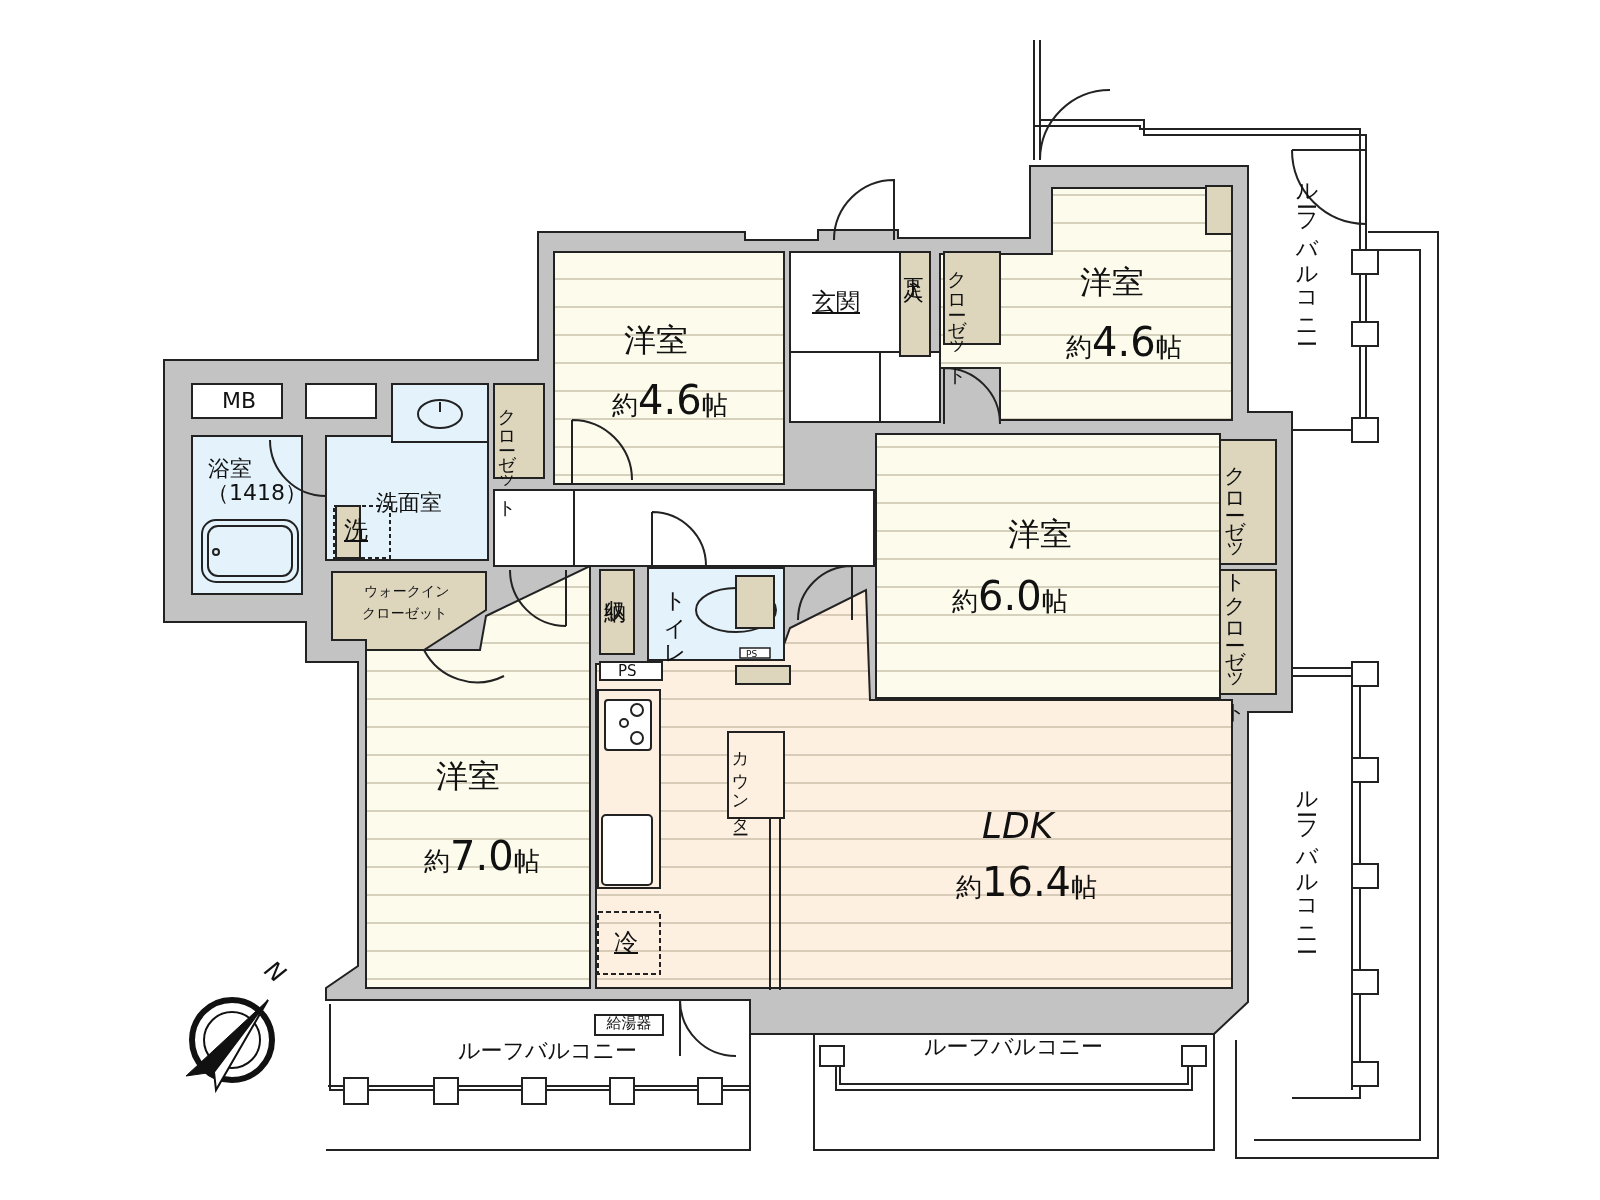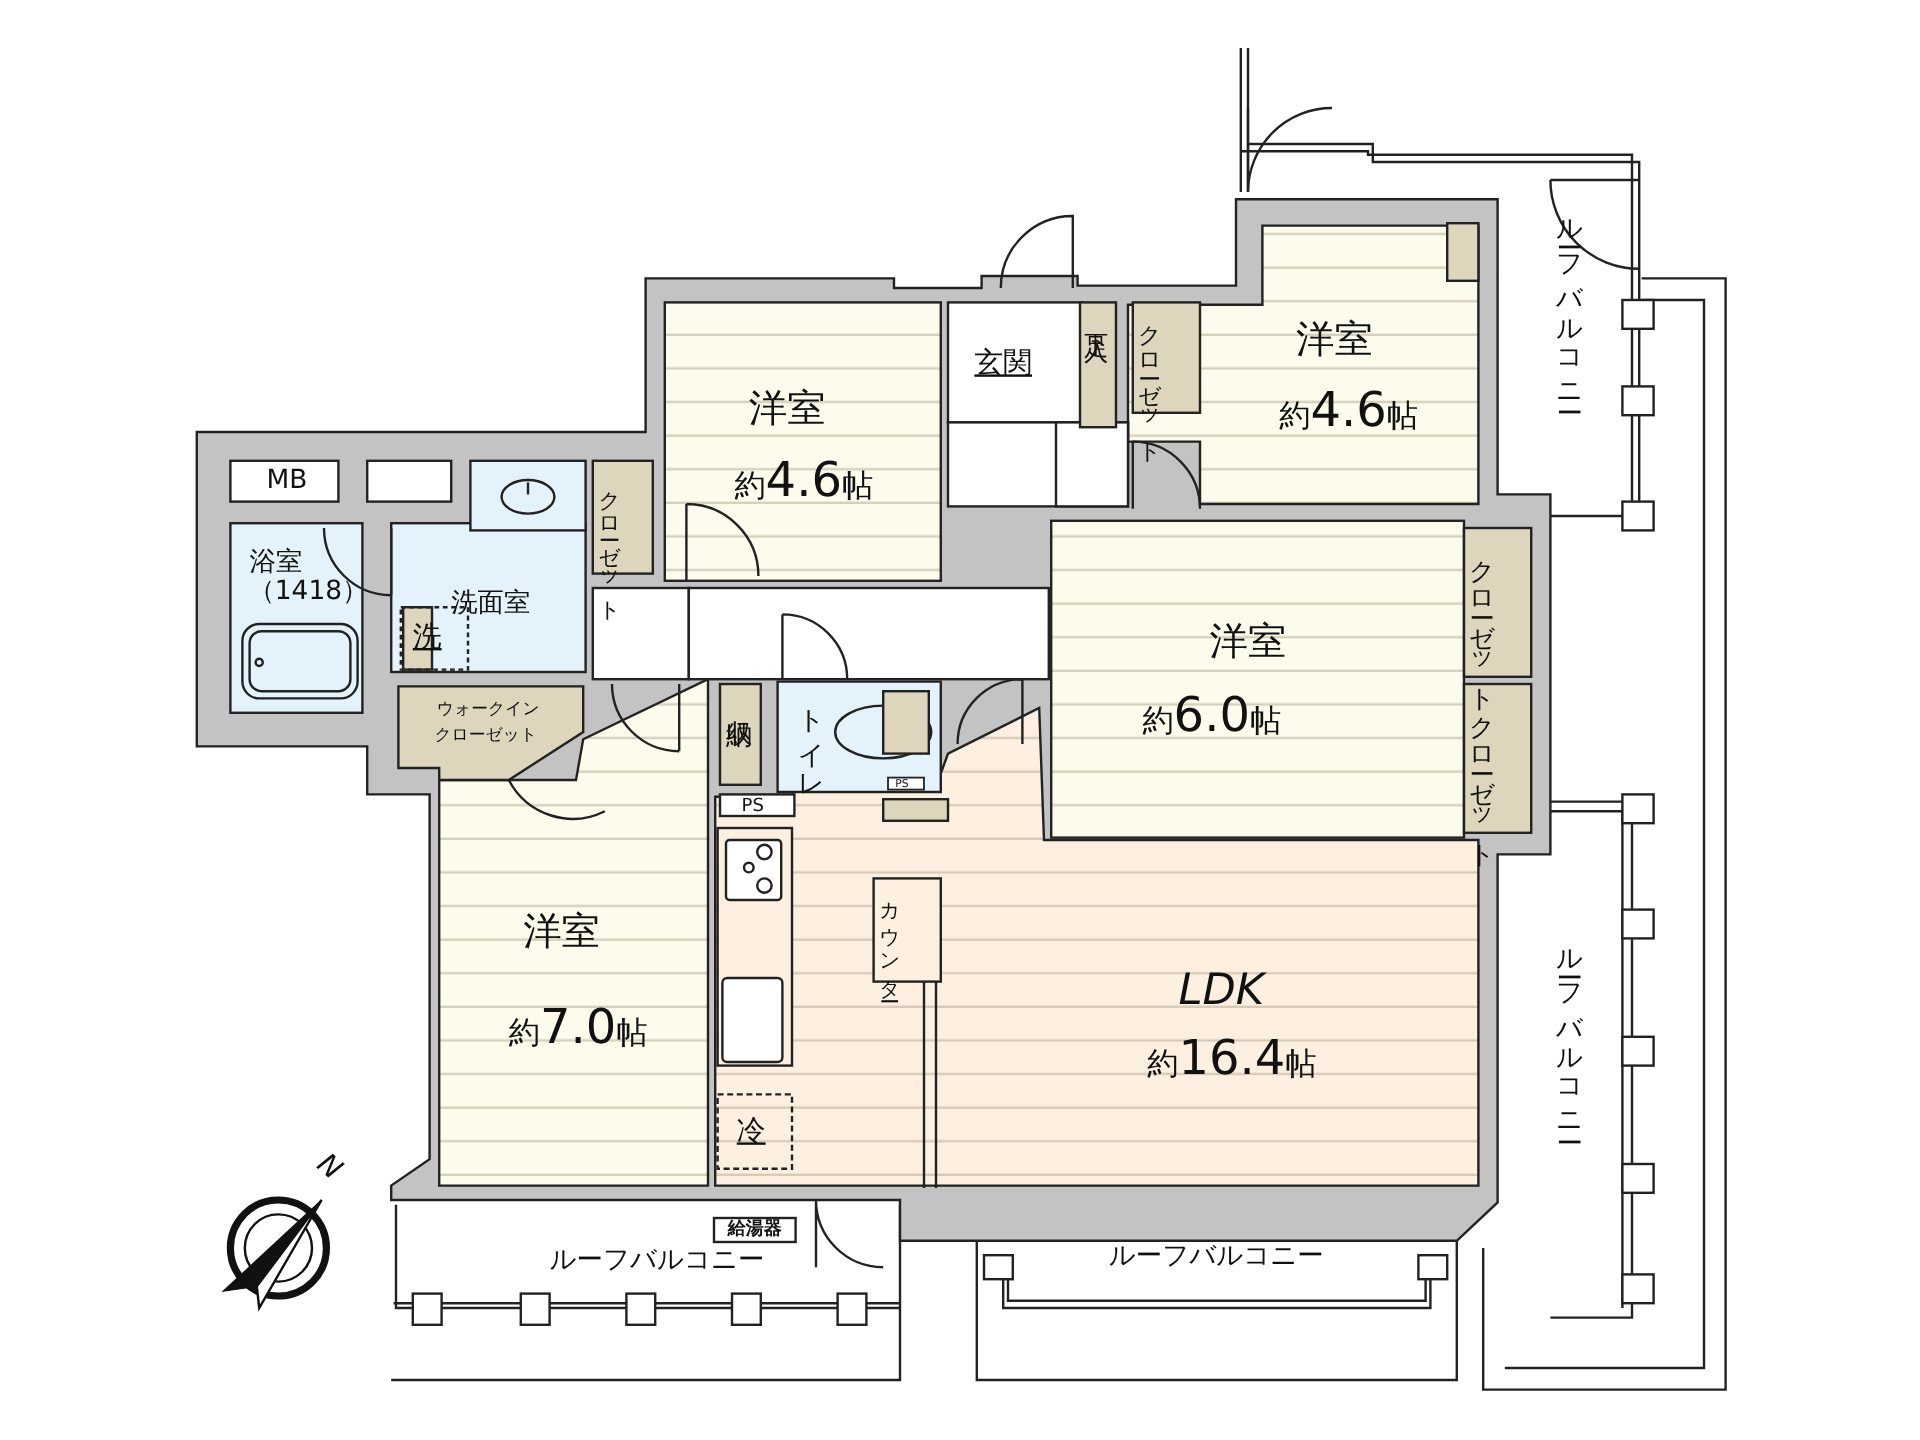--- a/index.html
+++ b/index.html
@@ -6,21 +6,21 @@
   body{width:1600px;height:1200px;position:relative;overflow:hidden;font-family:"DejaVu Sans","Liberation Sans",sans-serif;color:#111;}
   svg{position:absolute;left:0;top:0;}
   .lbl{position:absolute;white-space:nowrap;line-height:1;color:#111;}
   .big{font-size:32px;}
   .mid{font-size:24px;text-decoration:underline;}
   .sm{font-size:22px;}
   .vert{writing-mode:vertical-rl;text-orientation:upright;letter-spacing:2px;}
   .vsm{font-size:22px;}
   .area{font-size:26px;}
   .area b{font-size:40px;font-weight:normal;}
-  .tag{position:absolute;border:2px solid #222;background:#fff;text-align:center;line-height:1;font-weight:bold;}
+  .tag{position:absolute;border:2px solid #222;background:#fff;text-align:center;line-height:1;}
 </style>
 </head>
 <body>
 
 <svg width="1600" height="1200" viewBox="0 0 1600 1200">
   <defs>
     <pattern id="floorLines" width="10" height="28" patternUnits="userSpaceOnUse">
       <rect width="10" height="28" fill="#fdfbec"></rect>
       <line x1="0" y1="27" x2="10" y2="27" stroke="#d6d1bd" stroke-width="2"></line>
     </pattern>

